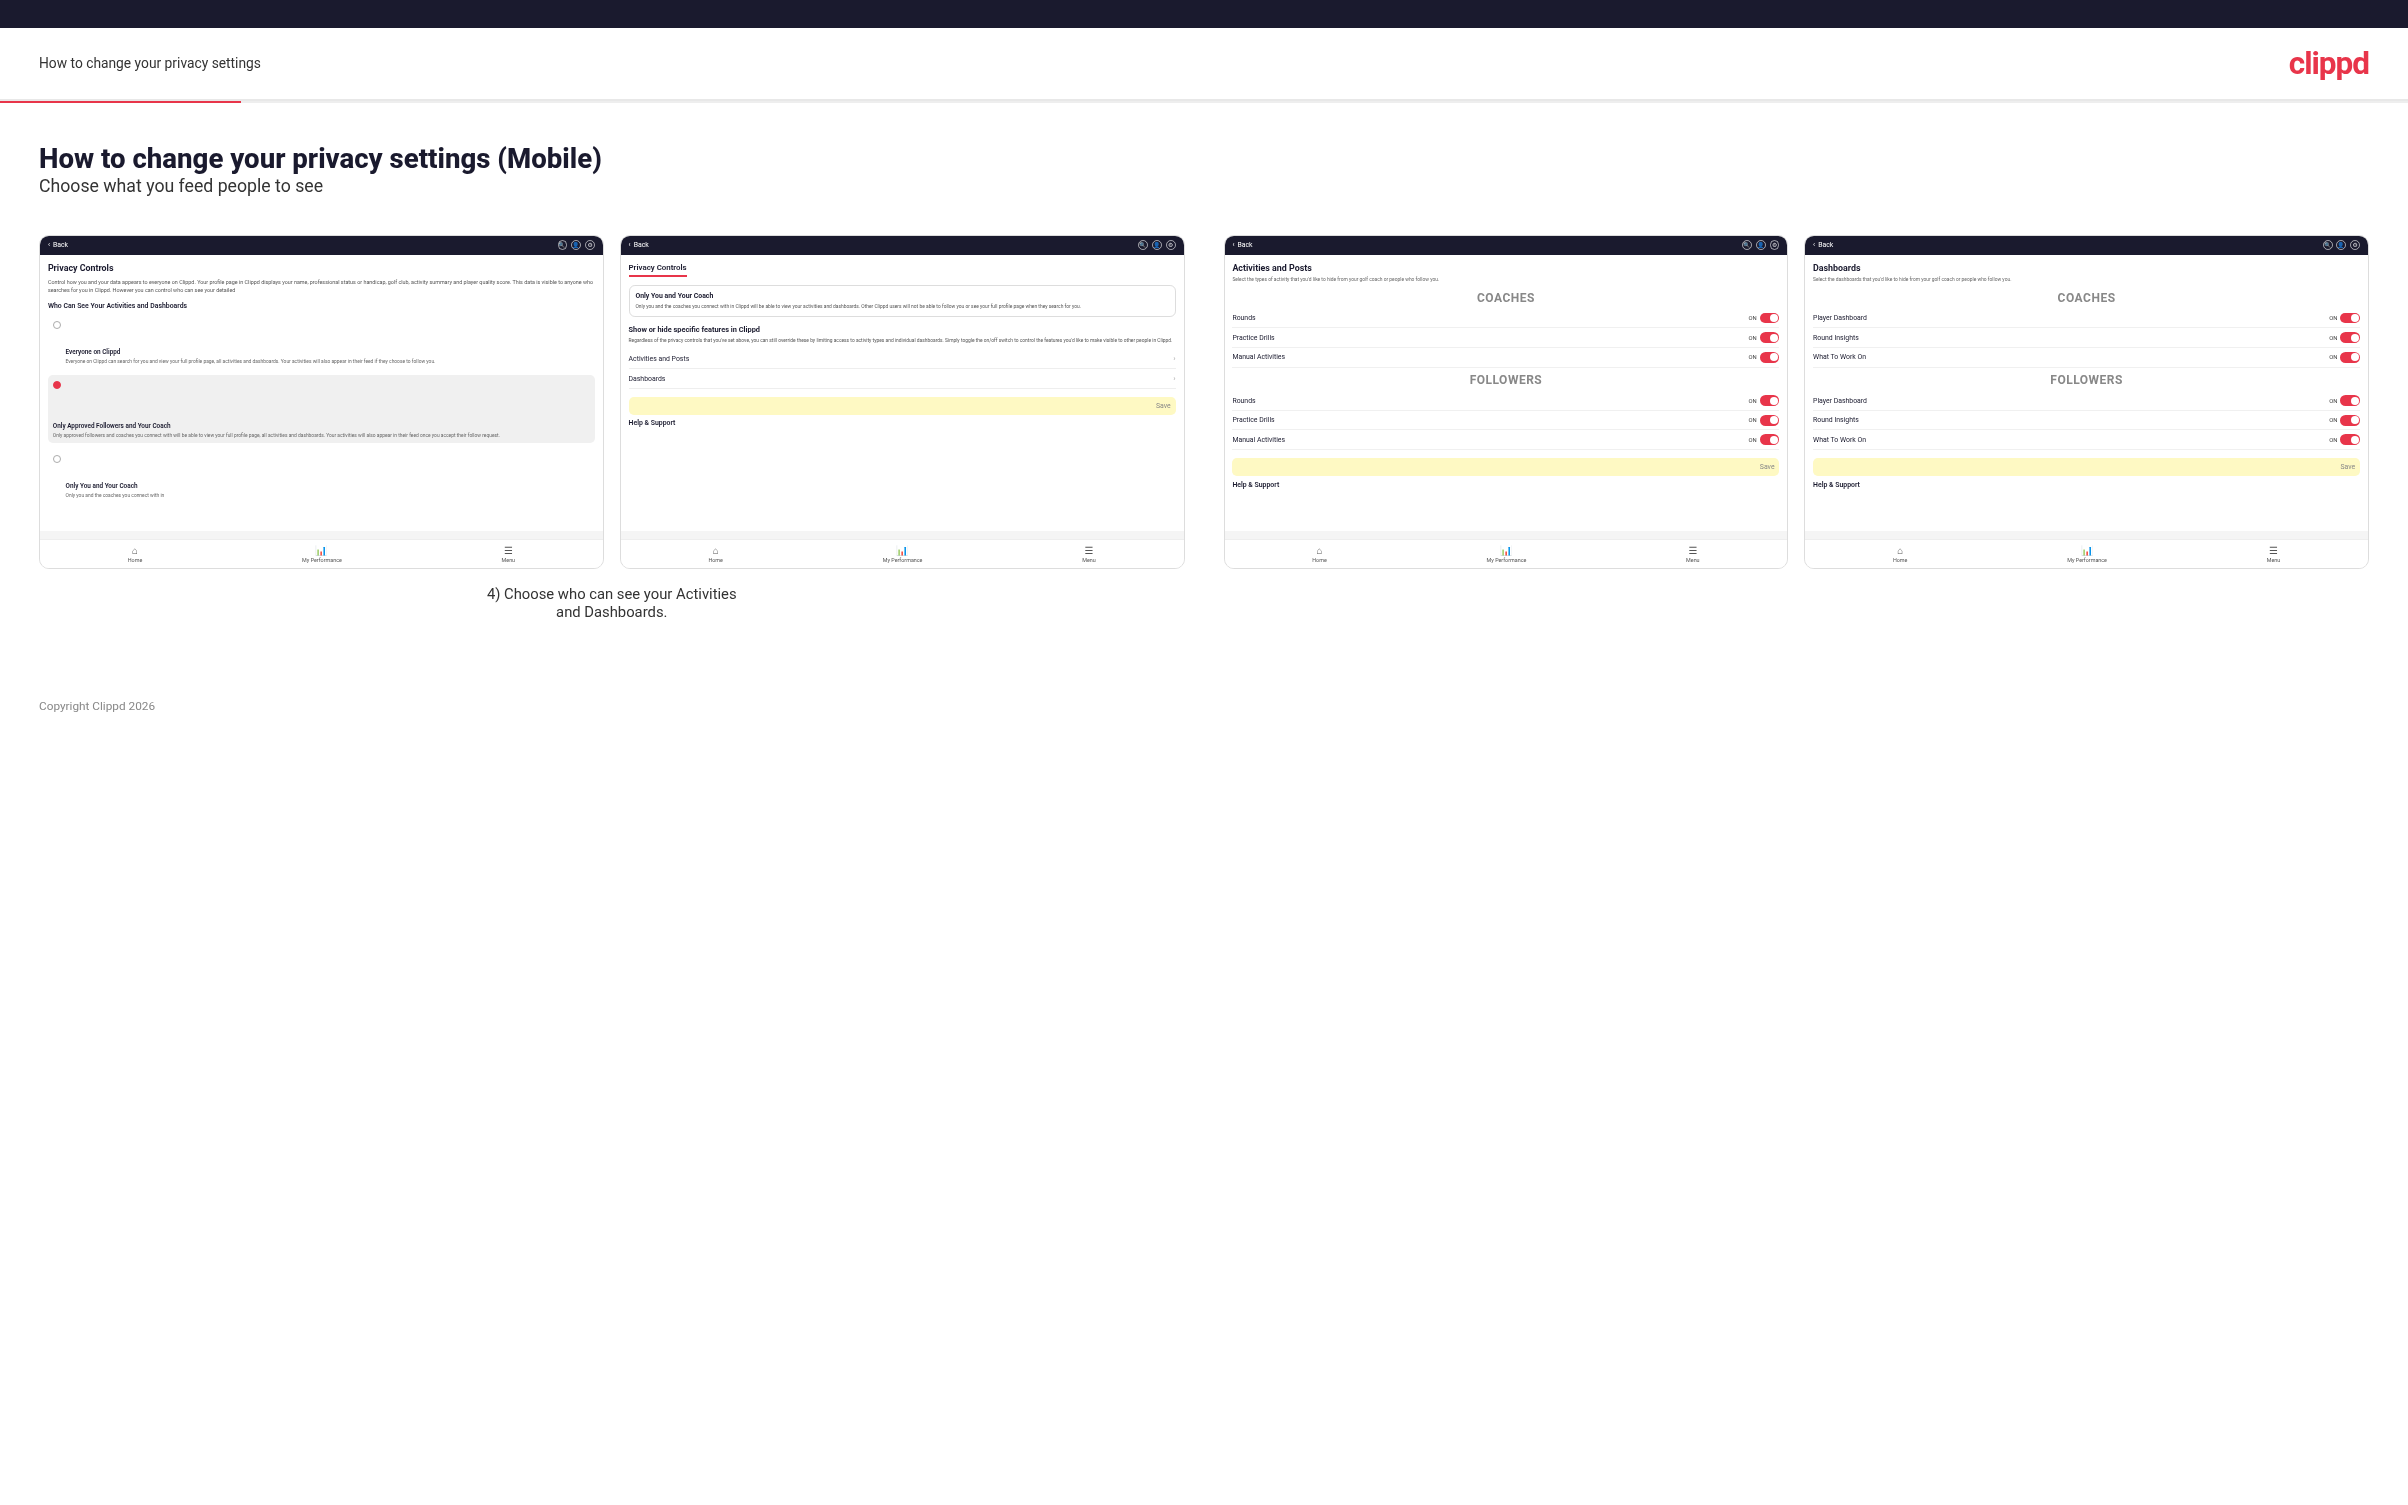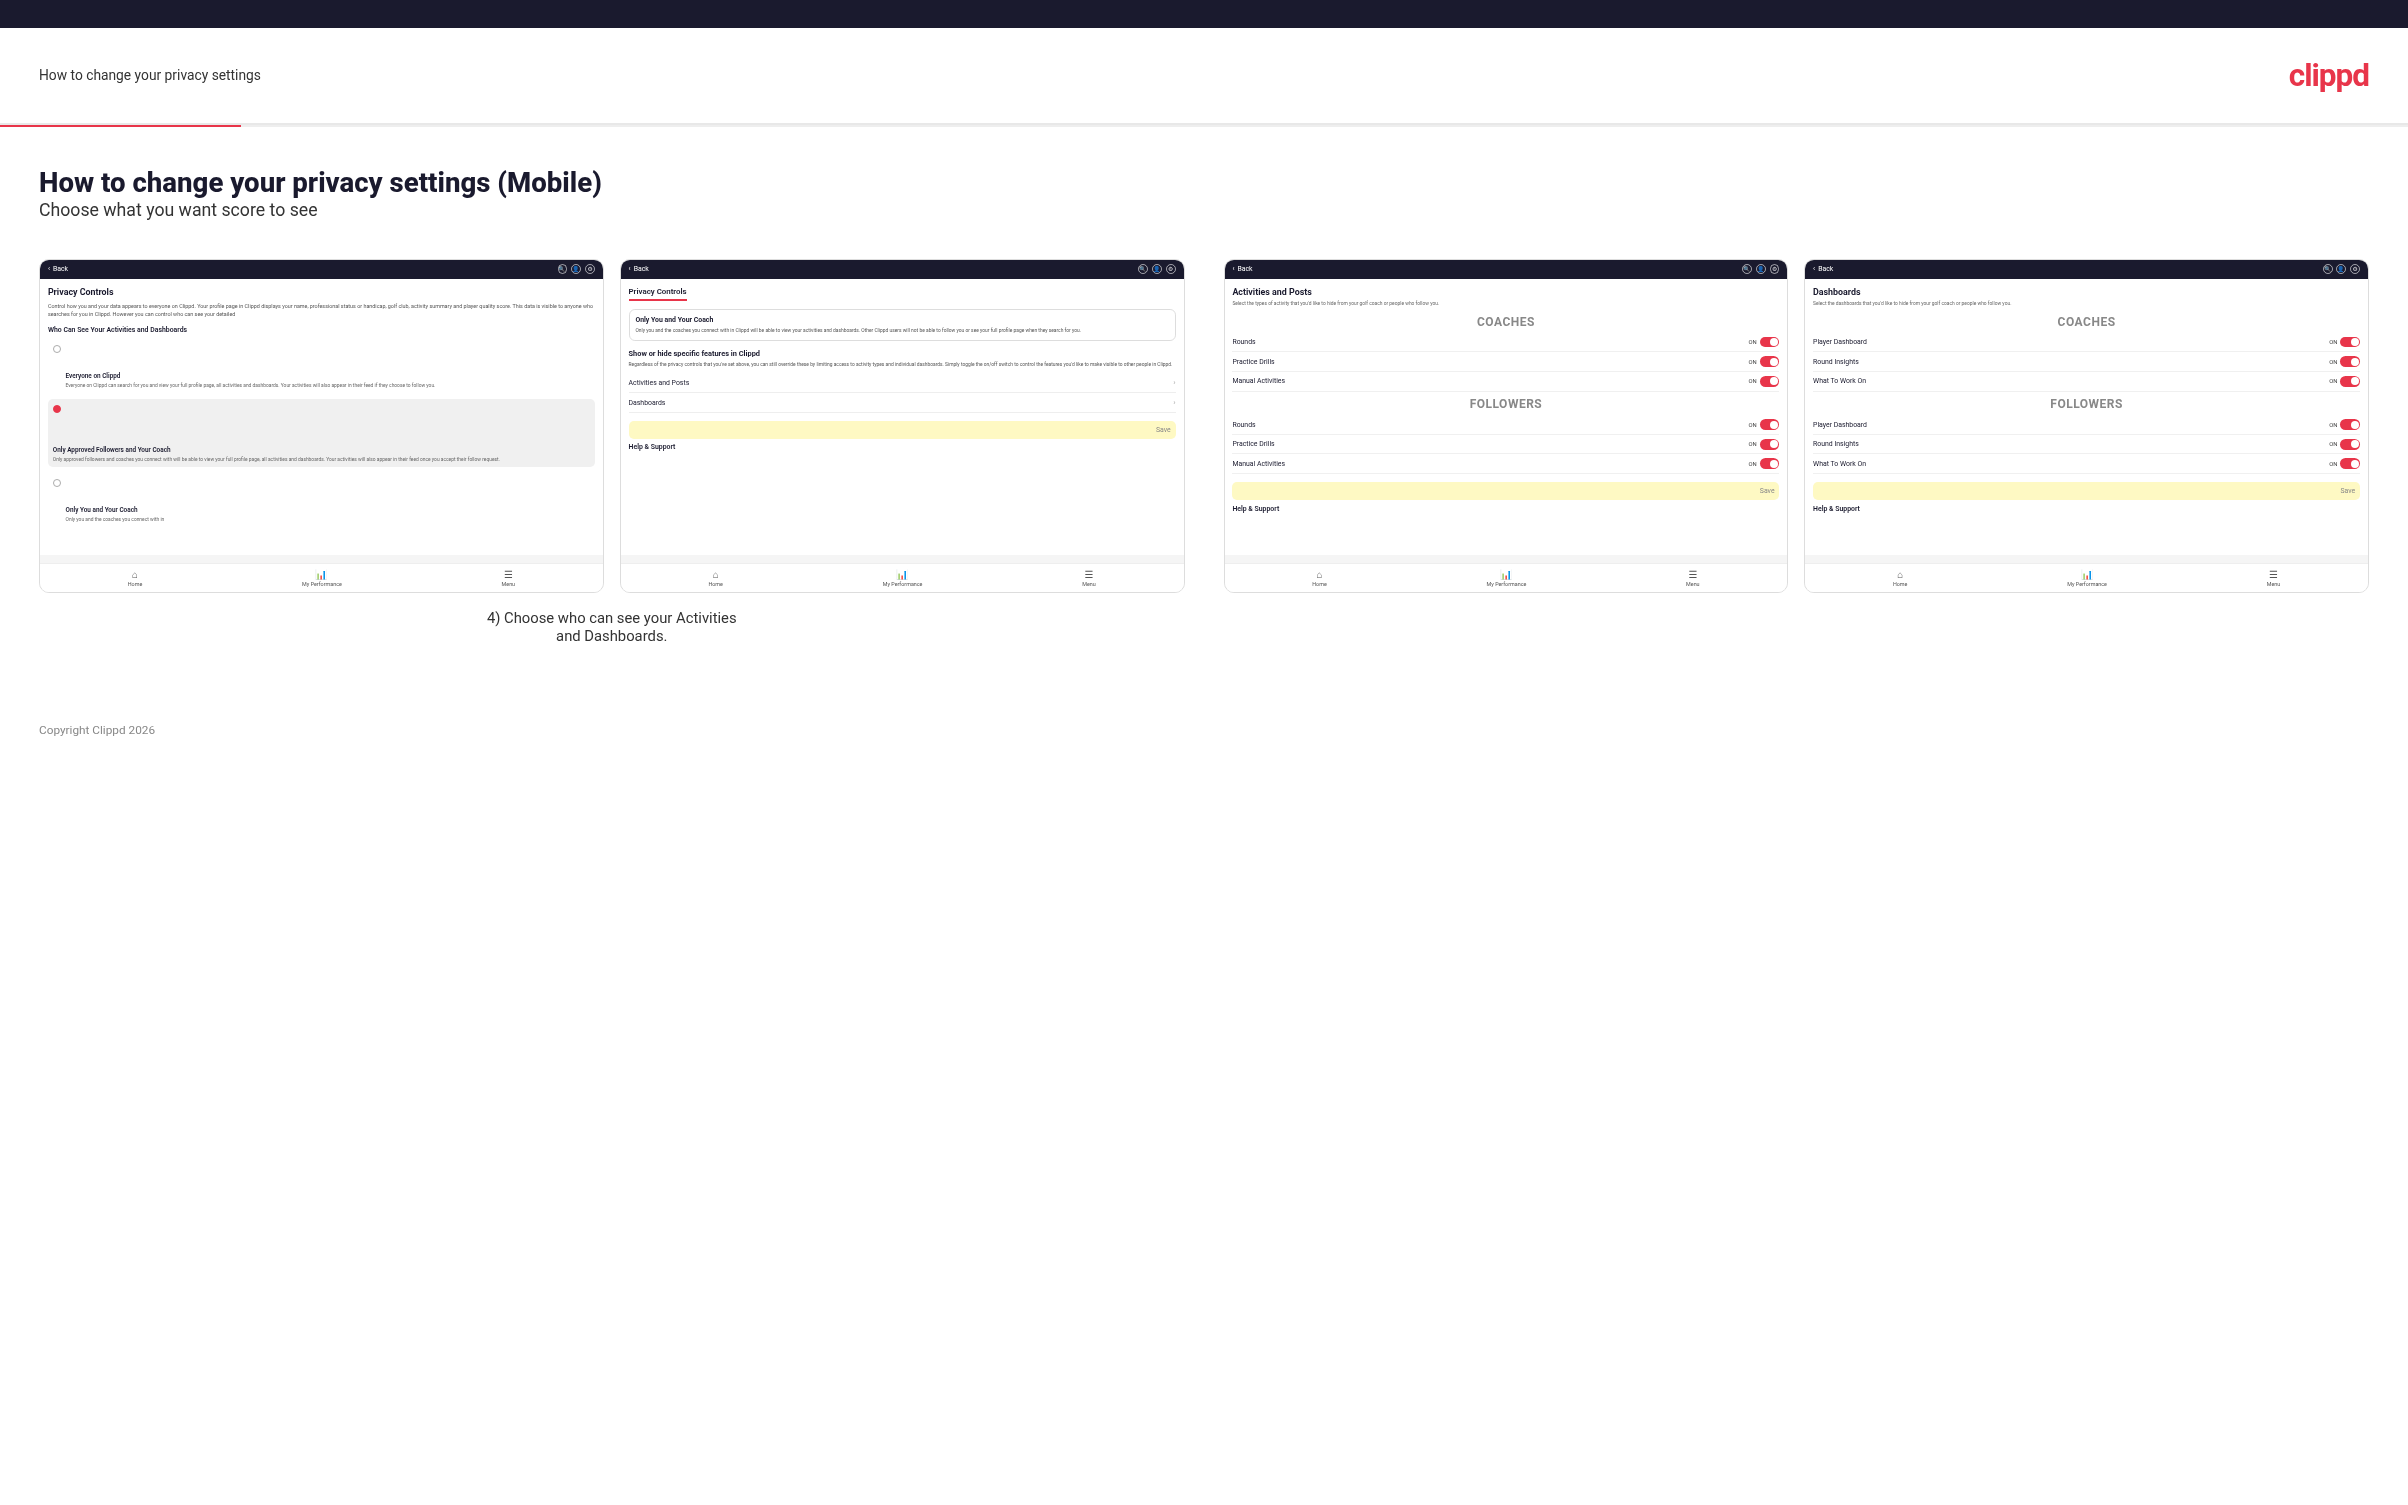--- a/index.html
+++ b/index.html
@@ -14,21 +14,21 @@
       background: #1a1a2e;
       height: 27.6px;
       width: 100%;
     }
 
     
     .header {
       display: flex;
       align-items: center;
       justify-content: space-between;
-      padding: 29px 39px;
+      padding: 17px 39px;
       border-bottom: 2px solid #e8e8e8;
     }
     .header-title {
       font-size: 13.8px;
       color: #333;
     }
     .logo {
       font-size: 31.5px;
       font-weight: 700;
       color: #e8354a;
@@ -381,21 +381,21 @@
 <div class="top-bar"></div>
 
 <div class="header">
   <span class="header-title">How to change your privacy settings</span>
   <span class="logo">clippd</span>
 </div>
 <div class="header-divider"></div>
 
 <div class="main">
   <div class="page-heading">How to change your privacy settings (Mobile)</div>
-  <div class="page-subheading">Choose what you want score to see</div>
+  <div class="page-subheading">Choose what you feed people to see</div>
 
   <div class="two-col">
 
     <div class="left-col">
       <div class="phone-pair">
 
         <div class="phone-mock">
           <div class="phone-header">
             <div class="phone-header-left">
               <span>‹</span>

